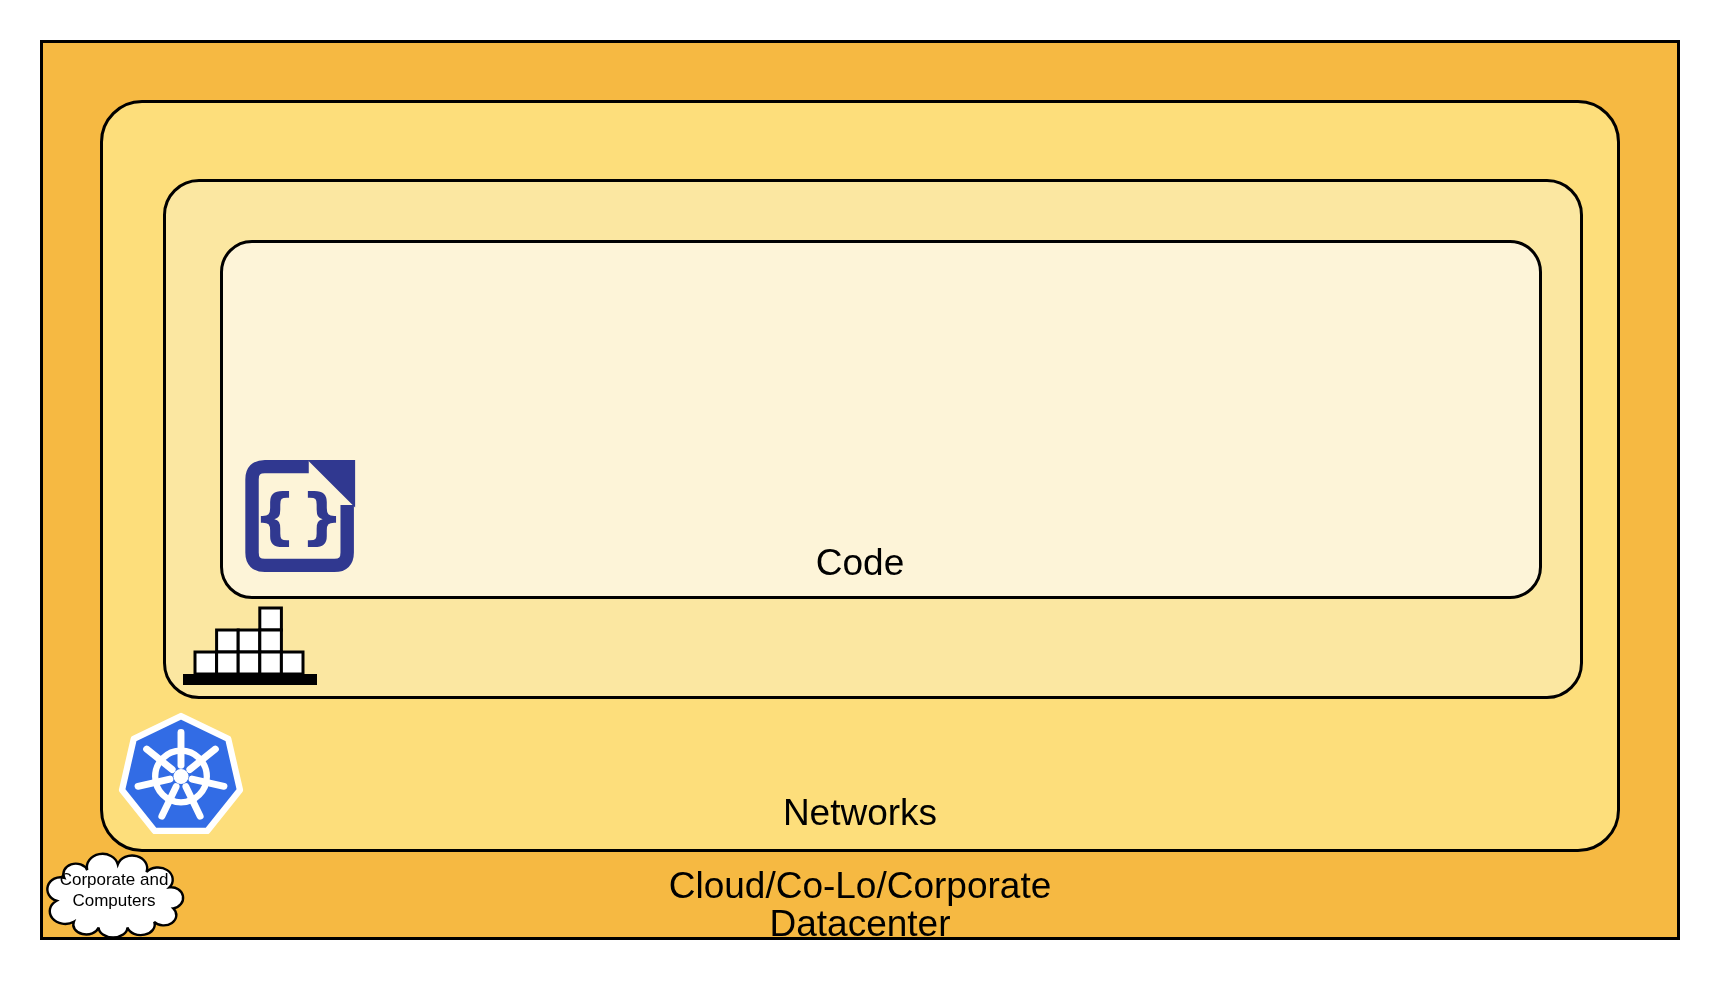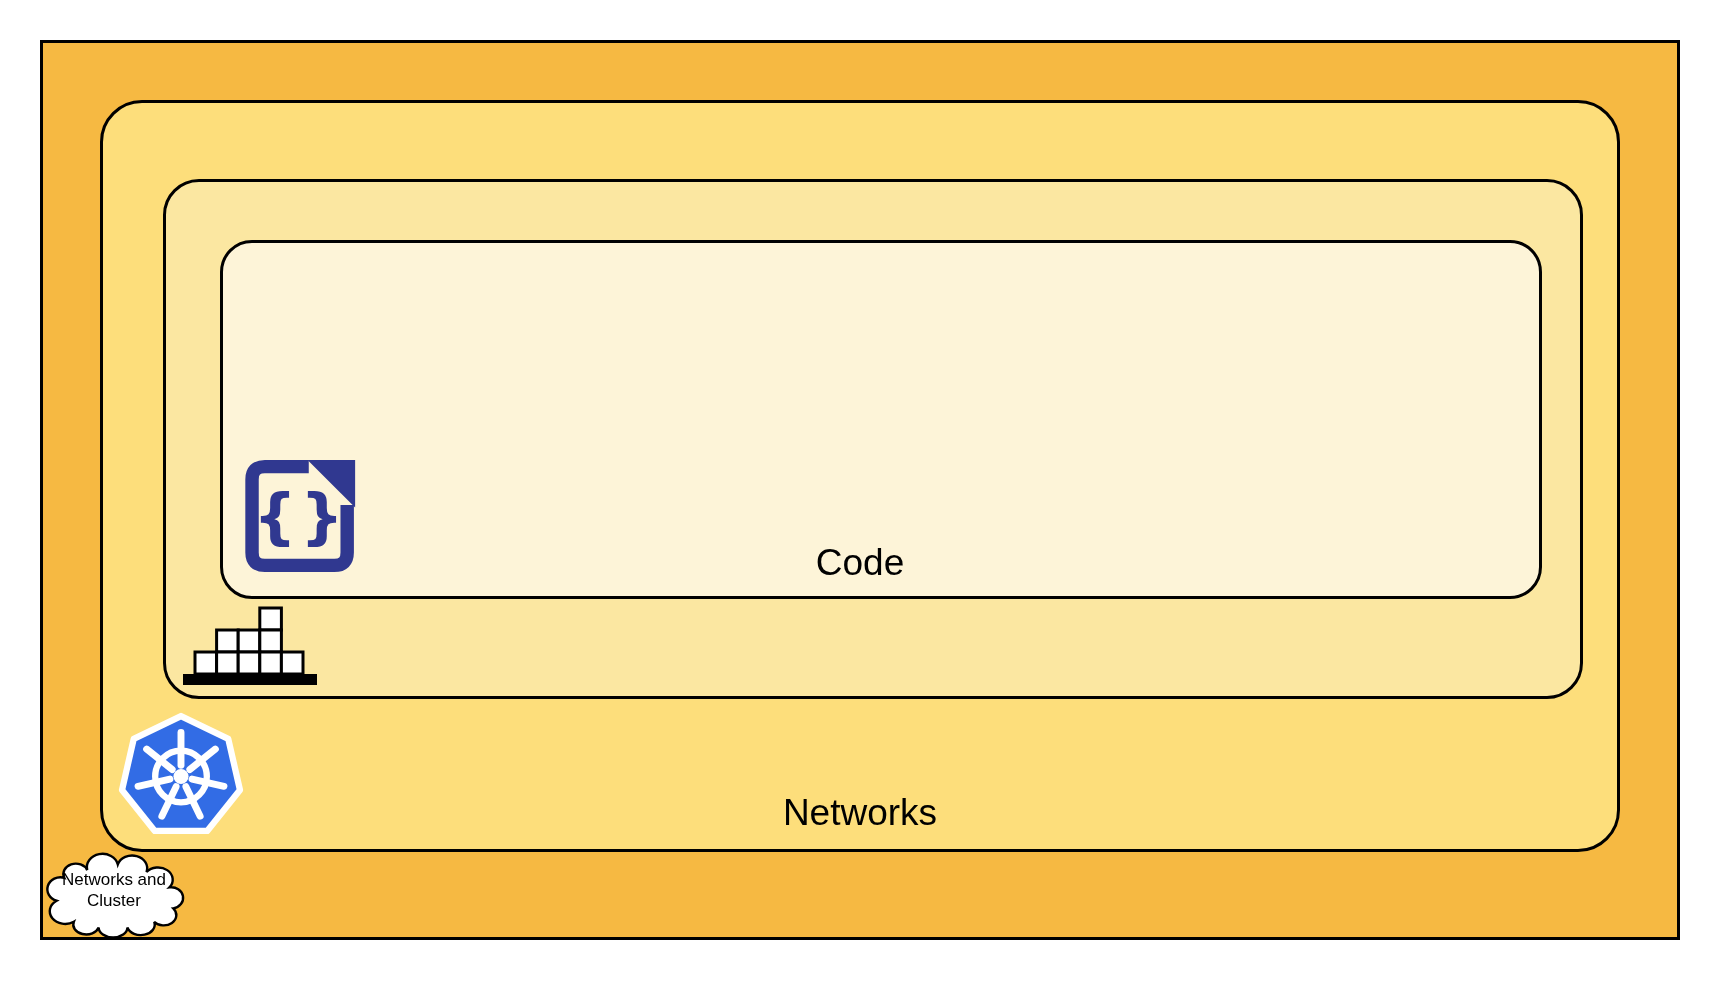--- a/index.html
+++ b/index.html
@@ -48,20 +48,24 @@
 
 <div class="canvas">
 
   <div class="box box-datacenter"></div>
   <div class="box box-cluster"></div>
   <div class="box box-container"></div>
   <div class="box box-code"></div>
 
   <div class="layer-label label-code">Code</div>
   <div class="layer-label label-cluster">Networks</div>
+  <div class="layer-label label-datacenter">
+    <div>Cloud/Co-Lo/Corporate</div>
+    <div>Datacenter</div>
+  </div>
 
   <svg class="icon icon-code" viewBox="0 0 100 100">
     <path d="M58 9.5 H22 Q11.5 9.5 11.5 20 V80 Q11.5 90.5 22 90.5 H79 Q89.5 90.5 89.5 80 V41" fill="none" stroke="var(--code-icon-navy)" stroke-width="11" stroke-linejoin="round"></path>
     <polygon points="57,4 96,4 96,43" fill="var(--code-icon-navy)"></polygon>
     <text x="51" y="67" text-anchor="middle" font-size="50" font-weight="bold" letter-spacing="3" fill="var(--code-icon-navy)" font-family="DejaVu Sans, Liberation Sans, sans-serif">{}</text>
   </svg>
 
   <svg class="icon icon-container" viewBox="0 0 134 80">
     <g stroke="var(--outline)" stroke-width="3" fill="var(--icon-white)">
       <rect x="76.8" y="2" width="21.6" height="22"></rect>
@@ -100,17 +104,17 @@
              A 13 11 0 1 1 108 22
              A 12 10 0 1 1 132 38
              A 11 10 0 1 1 136 60
              A 11 9 0 1 1 116 74
              A 12 9 0 1 1 88 80
              A 13 9 0 1 1 58 80
              A 12 9 0 1 1 32 74
              A 11 9 0 1 1 14 52 Z" fill="var(--icon-white)" stroke="var(--outline)" stroke-width="2.5"></path>
   </svg>
   <div class="cloud-text">
-    <div>Networks and</div>
-    <div>Cluster</div>
+    <div>Corporate and</div>
+    <div>Computers</div>
   </div>
 
 </div>
 
 </body></html>

